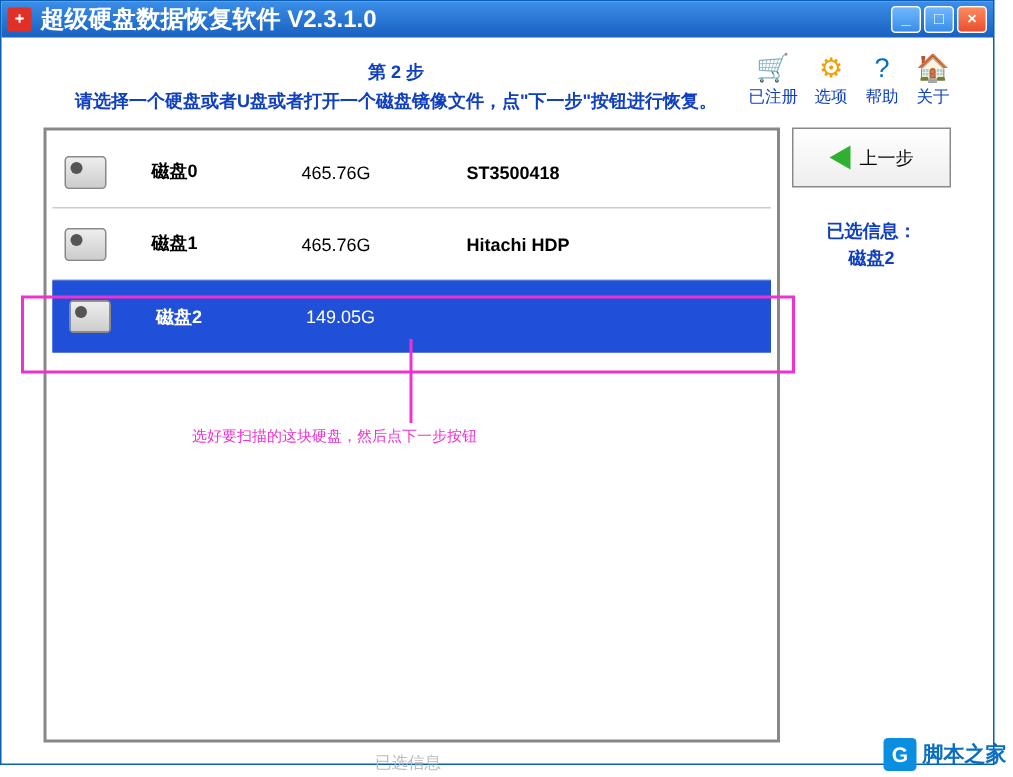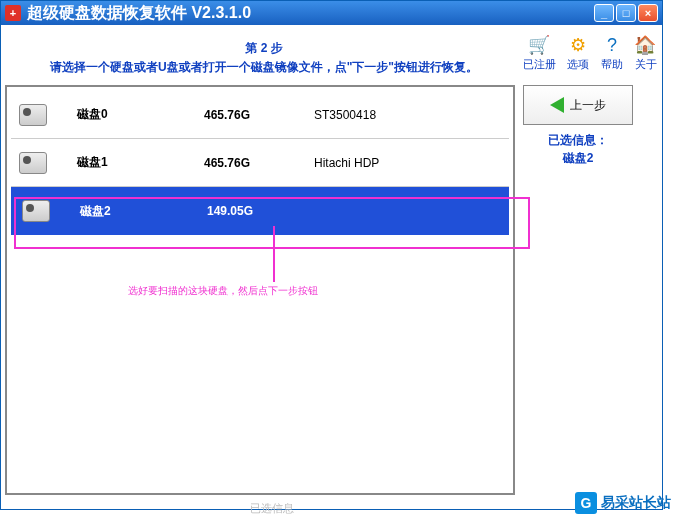--- a/index.html
+++ b/index.html
@@ -7,44 +7,44 @@
 .window { width: 663px; height: 510px; border: 1px solid #0a5fb5; position: absolute; left: 0; top: 0; background: #fff; }
 .titlebar { height: 24px; background: linear-gradient(#3b8ee8, #1860c0); display: flex; align-items: center; padding: 0 4px; color: #fff; }
 .titlebar .app-icon { width: 16px; height: 16px; background: #e03028; border-radius: 2px; margin-right: 6px; display: flex; align-items: center; justify-content: center; color: #fff; font-size: 11px; font-weight: bold; }
 .titlebar .title { flex: 1; font-size: 16px; font-weight: bold; }
 .titlebar .win-btns { display: flex; gap: 2px; }
 .win-btn { width: 20px; height: 18px; border: 1px solid #fff; border-radius: 3px; display: flex; align-items: center; justify-content: center; font-size: 11px; font-weight: bold; cursor: pointer; }
 .min-btn { background: linear-gradient(#6fb8ff,#3a8de5); color: #fff; }
 .max-btn { background: linear-gradient(#6fb8ff,#3a8de5); color: #fff; }
 .close-btn { background: linear-gradient(#ff8a5e,#e8502e); color: #fff; }
 
-.content { padding: 8px 4px; position: relative; }
+.content { padding: 8px 28px; position: relative; }
 .top-row { display: flex; }
 .instructions { flex: 1; text-align: center; color: #1040c0; font-weight: bold; padding-top: 6px; line-height: 1.6; }
 .toolbar { display: flex; gap: 10px; margin-left: auto; }
 .tool-item { display: flex; flex-direction: column; align-items: center; font-size: 11px; color: #1040c0; cursor: pointer; }
 .tool-icon { width: 24px; height: 24px; display: flex; align-items: center; justify-content: center; font-size: 18px; }
 
 .main-area { display: flex; gap: 8px; margin-top: 8px; }
 .disk-panel { width: 510px; height: 410px; border: 2px solid #888; padding: 4px; background: #fff; }
 .disk-row { display: flex; align-items: center; height: 48px; border-bottom: 1px solid #ccc; padding: 0 8px; gap: 30px; }
 .disk-row.selected { background: #2050d8; color: #fff; border: 3px solid #2050d8; }
 .disk-icon { width: 28px; height: 22px; background: linear-gradient(#eee,#ccc); border: 1px solid #888; border-radius: 3px; position: relative; }
 .disk-icon::after { content:''; position: absolute; width: 8px; height: 8px; background: #555; border-radius: 50%; top: 3px; left: 3px; }
 .disk-row .name { width: 70px; font-weight: bold; }
-.disk-row .size { width: 80px; font-weight: bold; margin-left: 27px; }
-.disk-row .model { font-weight: normal; }
+.disk-row .size { width: 80px; font-weight: normal; }
+.disk-row .model { font-weight: bold; }
 
 .side-panel { width: 110px; display: flex; flex-direction: column; gap: 6px; }
 .side-btn { height: 40px; border: 1px solid #888; background: linear-gradient(#fff,#eee); display: flex; align-items: center; justify-content: center; gap: 6px; cursor: pointer; font-size: 12px; }
 .side-btn.primary { height: 48px; border: 2px solid #f030d0; }
 .arrow-right { width: 0; height: 0; border-top: 8px solid transparent; border-bottom: 8px solid transparent; border-left: 14px solid #30b030; }
 .arrow-left { width: 0; height: 0; border-top: 8px solid transparent; border-bottom: 8px solid transparent; border-right: 14px solid #30b030; }
 .img-icon { width: 20px; height: 16px; border: 1px solid #888; background: #e8f0ff; font-size: 8px; display: flex; align-items: center; justify-content: center; color: #06c; }
-.selected-info { text-align: center; color: #1040c0; font-weight: bold; line-height: 1.5; }
+.selected-info { text-align: center; color: #1040c0; font-weight: bold; margin-top: 14px; line-height: 1.5; }
 
 .annotation-box1 { position: absolute; border: 2px solid #f030d0; pointer-events: none; }
 .annot-line { position: absolute; background: #f030d0; pointer-events: none; }
 .annot-text { position: absolute; color: #f030d0; font-size: 10px; }
 
 .watermark { position: absolute; right: 4px; bottom: 4px; display: flex; align-items: center; gap: 4px; color: #0a6fc0; font-size: 14px; font-weight: bold; }
 .watermark .wm-icon { width: 22px; height: 22px; background: #0a8fe0; color: #fff; display: flex; align-items: center; justify-content: center; border-radius: 3px; font-size: 14px; }
 .footer-fade { position: absolute; bottom: 2px; left: 250px; color: #bbb; font-size: 11px; }
 </style>
 </head>
@@ -124,14 +124,14 @@
 </div>
 
 <div class="annotation-box1" style="left:14px; top:197px; width:516px; height:52px;"></div>
 <div class="annot-line" style="left:273px; top:226px; width:2px; height:56px;"></div>
 <div class="annot-text" style="left:128px; top:284px;">选好要扫描的这块硬盘，然后点下一步按钮</div>
 
 <div class="footer-fade">已选信息</div>
 
 <div class="watermark">
   <div class="wm-icon">G</div>
-  <span>易采站长站</span>
+  <span>脚本之家</span>
 </div>
 
 </body></html>

